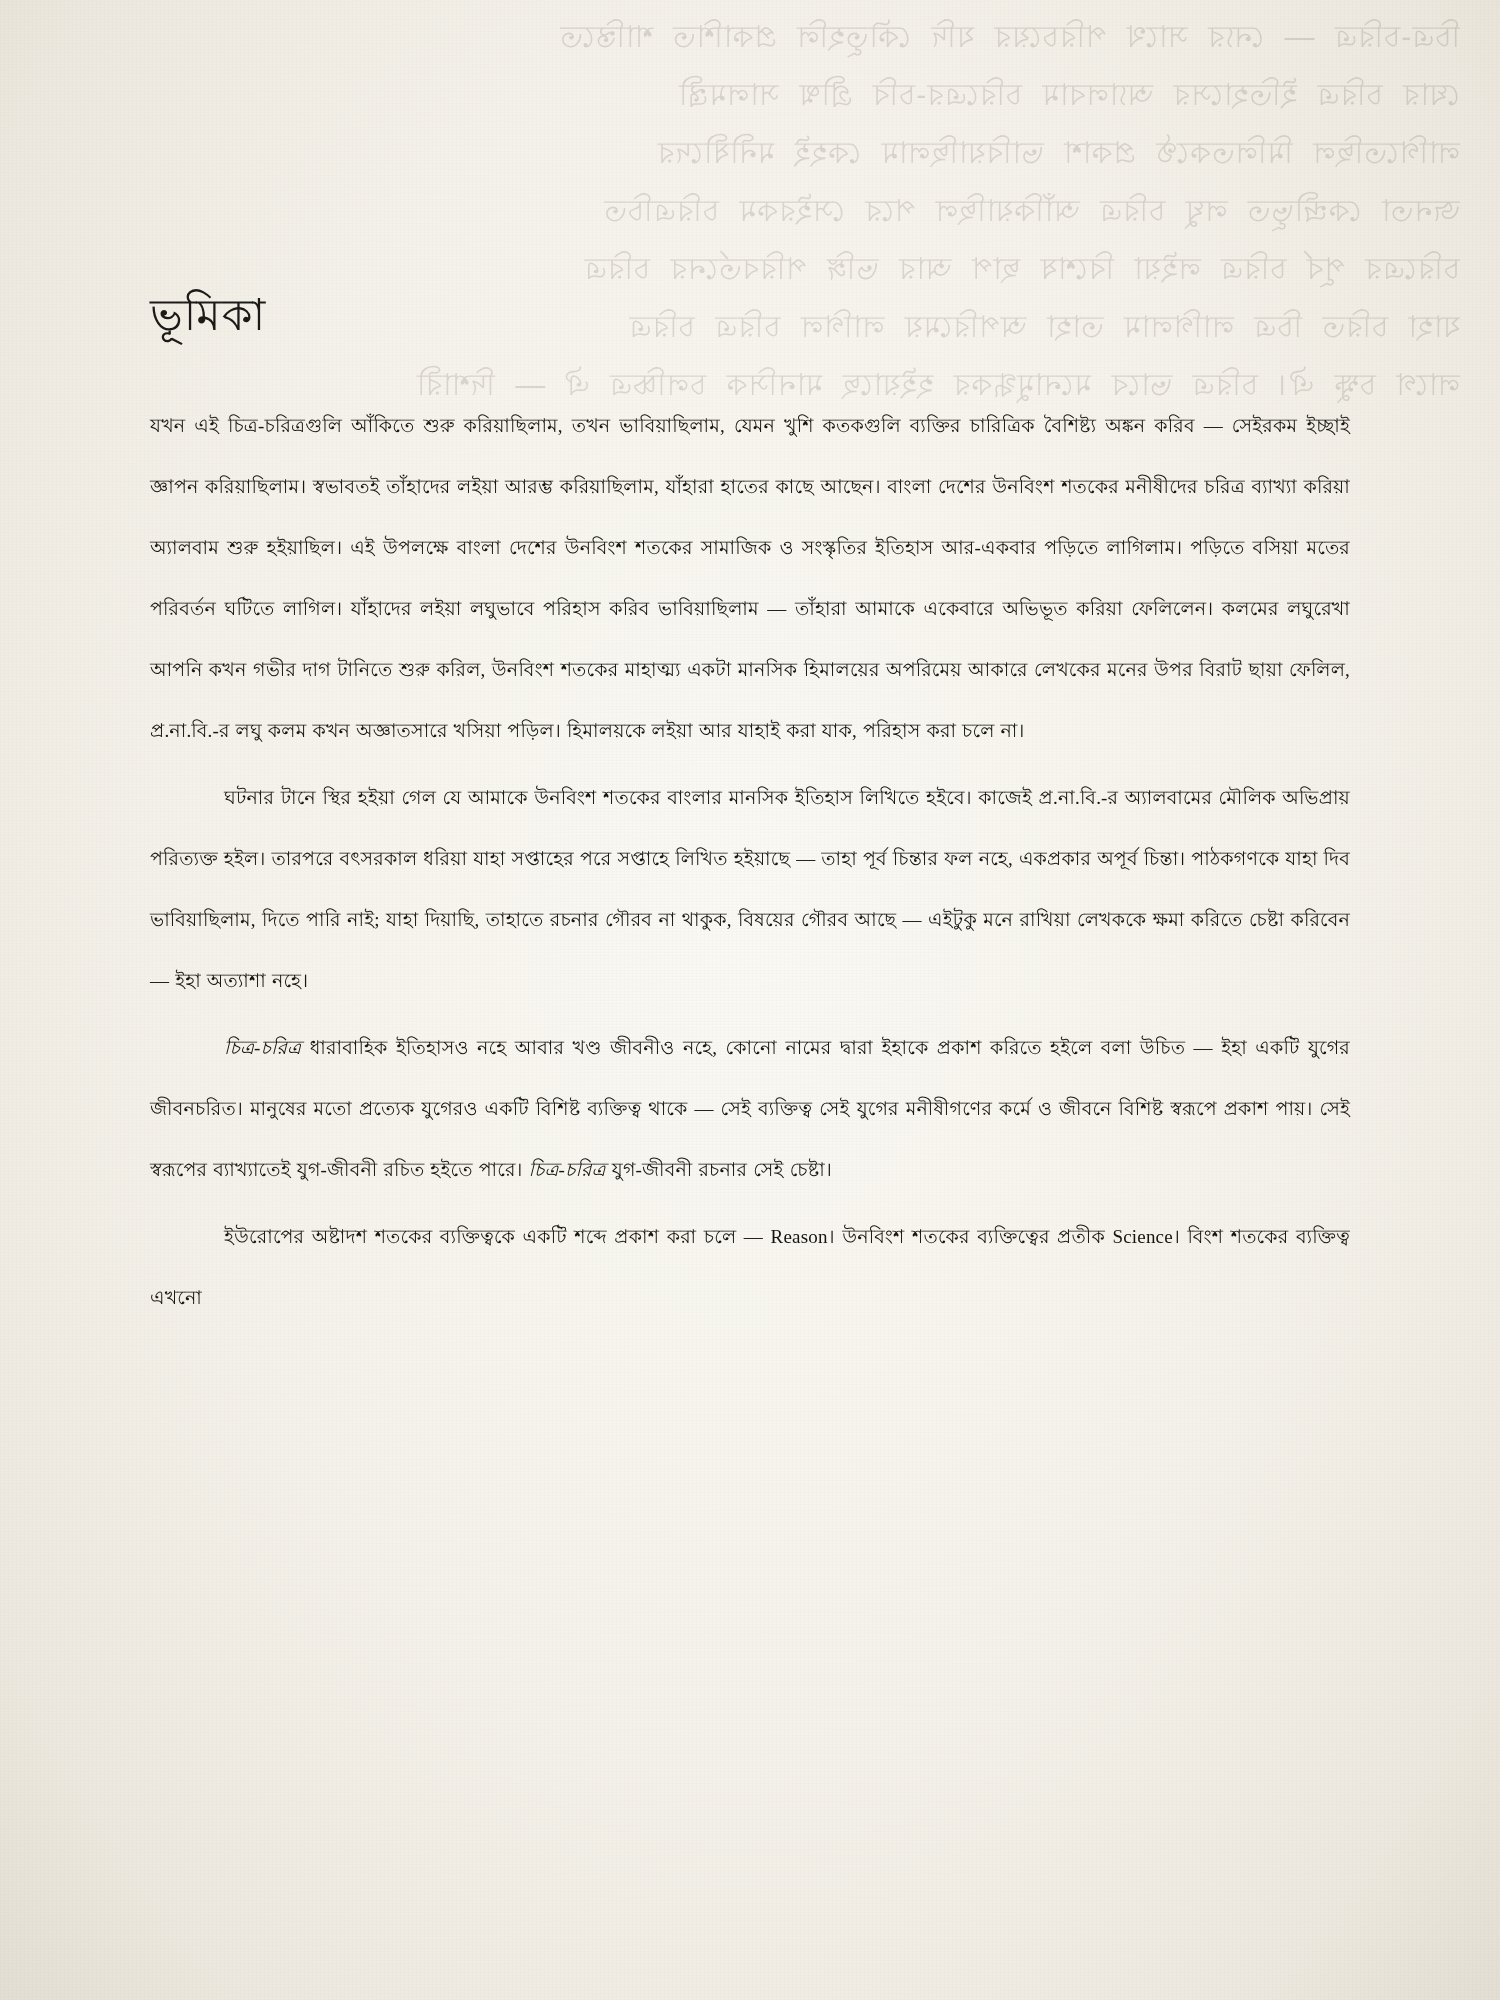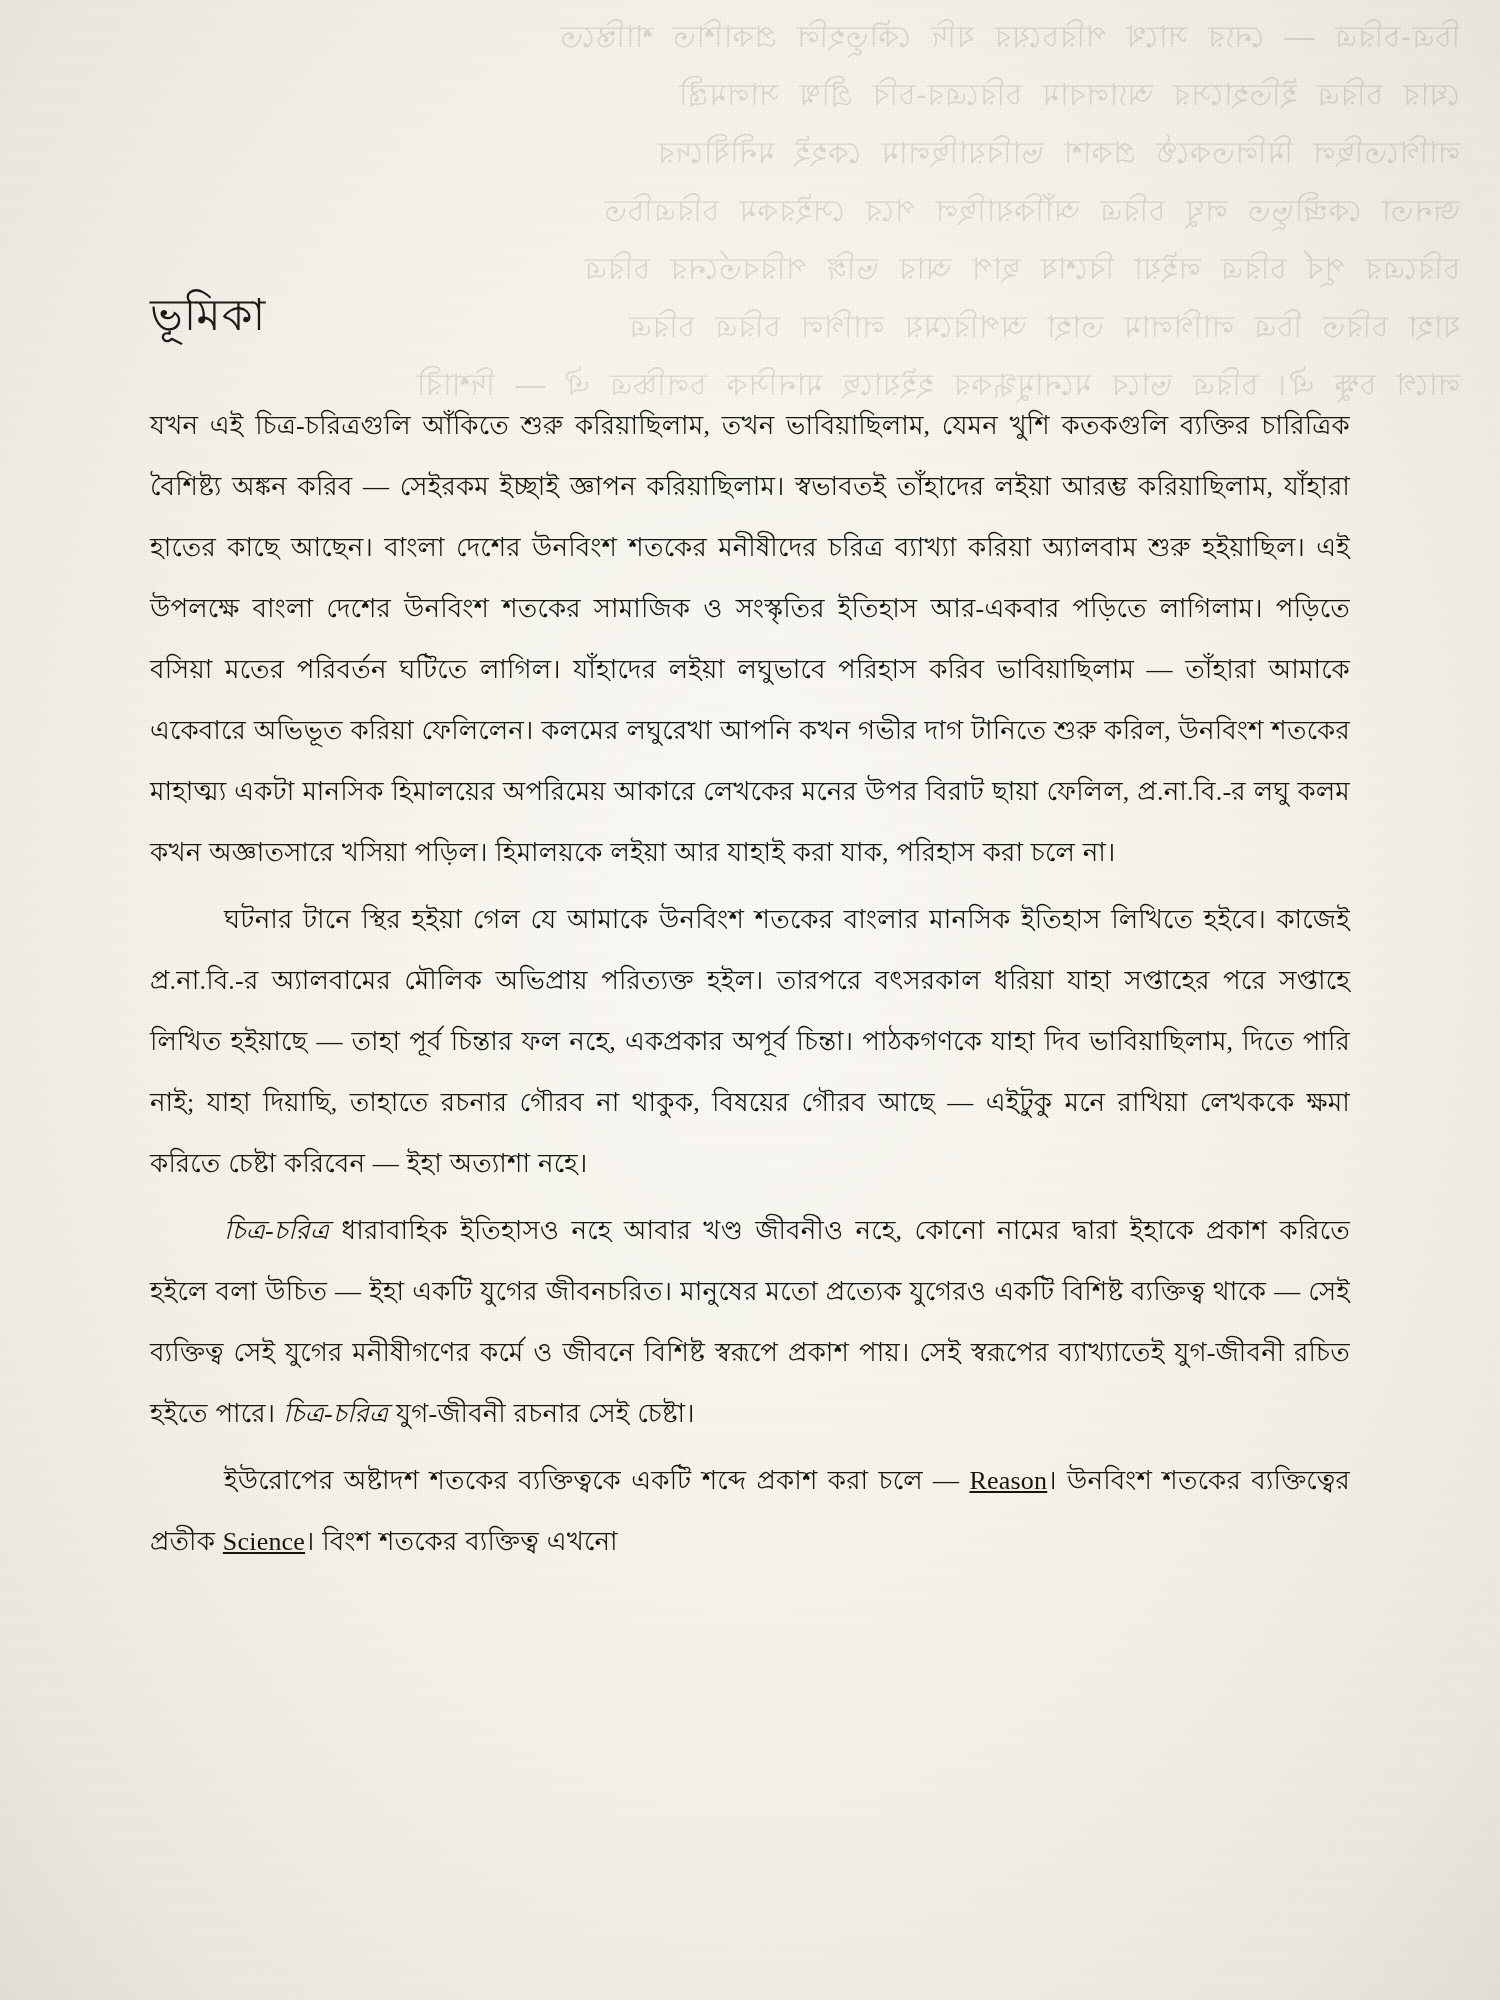--- a/index.html
+++ b/index.html
@@ -58,34 +58,34 @@
   }
   .chapter-title {
     font-size: 44px;
     margin: 282px 0 40px 0;
     color: #1c1a17;
     font-family: "Liberation Serif", serif;
     font-weight: normal;
     letter-spacing: 1px;
   }
   p.body-para {
-    font-size: 26px;
+    font-size: 19px;
     line-height: 61px;
     color: #17150f;
     margin: 0 0 6px 0;
     text-align: justify;
     text-justify: inter-word;
     letter-spacing: 0.2px;
     word-spacing: 1px;
   }
   p.body-para.indent {
     text-indent: 74px;
   }
   .italic { font-style: italic; margin-top: 11px; }
-  .latin { font-family: "Liberation Serif", serif; text-decoration: underline; }
+  .latin { font-family: "Liberation Serif", serif; }
 </style>
 </head>
 <body>
 
 <div id="page">
   <div id="paper-texture"></div>
 
   <div id="bleed-through">
     <div>চিত্র-চরিত্র — ন্যের সাথে পরিচয়ের যদি কৌতূহলি প্রকাশিত শান্তিতে</div>
     <div>ঘোর চরিত্র ইতিহাসের অ্যালবাম চরিত্রের-চবি গ্রীষ্ম সালমন্ত্রী</div>

